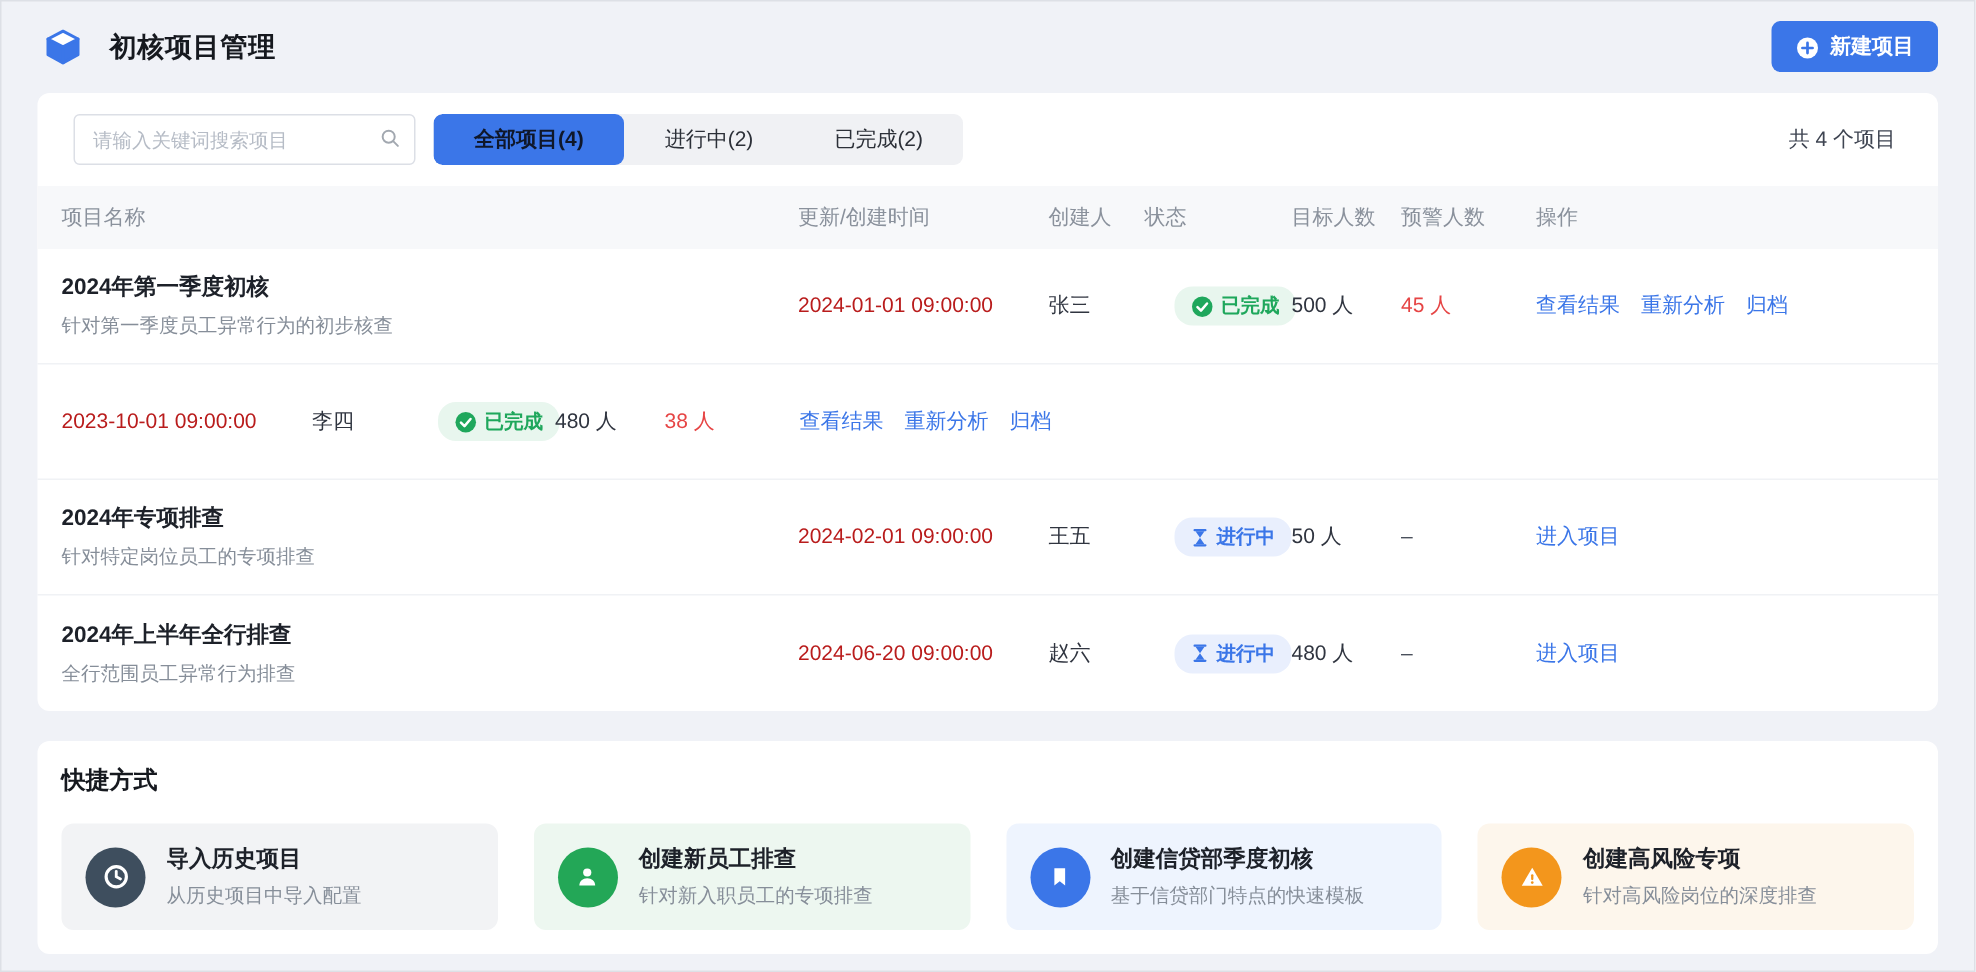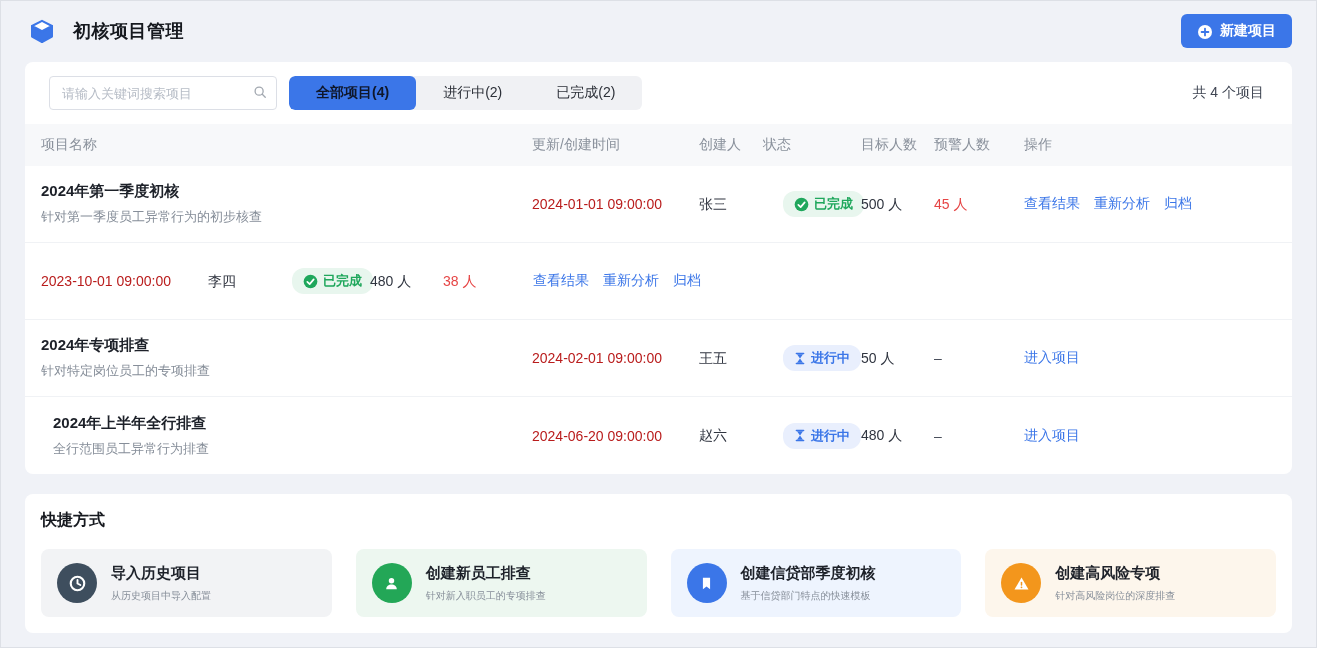--- a/index.html
+++ b/index.html
@@ -35,21 +35,21 @@
   .search-icon { position:absolute; right:10px; top:9px; }
   .tab-group { display:flex; background:#f0f1f4; border-radius:6px; margin-left:12px; overflow:hidden; }
   .tab { padding:8px 27px; font-size:14px; color:#2c3038; cursor:pointer; border-radius:6px; white-space:nowrap; }
   .tab.active { background:#3b76e8; color:#0f172a; font-weight:bold; }
   .filter-spacer { flex:1; }
   .total-count { font-size:14px; color:#3f4552; padding-right:12px; }
   
   .thead { display:flex; align-items:center; background:#f7f8fa; padding:12px 16px; }
   .thead .cell { font-size:14px; color:#8a919c; }
   .trow { display:flex; align-items:center; padding:0 16px; height:77px; border-bottom:1px solid #f0f2f5; }
-  .trow:last-child { border-bottom:none;margin-left:12px; }
+  .trow:last-child { border-bottom:none; }
   .col-name   { flex:1; min-width:0; padding-right:10px; }
   .col-time   { width:167px; }
   .col-creator{ width:64px; }
   .col-status { width:98px; display:flex; }
   .col-target { width:73px; }
   .col-warning{ width:90px; }
   .col-actions{ width:252px; display:flex; align-items:center; }
   .proj-title { font-size:15px; font-weight:bold; color:#1d2129; margin-bottom:7px; }
   .proj-desc  { font-size:13px; color:#868e99; }
   .time-text  { font-size:14px; color:#b91c1c; }
@@ -65,21 +65,21 @@
   .badge-progress { background:#e9effd; color:#3b76e8; }
   .action-link { font-size:14px; color:#3b76e8; cursor:pointer; margin-right:14px; white-space:nowrap; }
   .action-link:empty { display:none; }
   
   .shortcut-card { margin-top:20px; padding:16px; }
   .shortcut-title { font-size:16px; font-weight:bold; color:#16191f; }
   .shortcut-grid { display:flex; gap:24px; margin-top:18px; }
   .sc-item { flex:1; border-radius:8px; padding:14px 16px; display:flex; align-items:center; gap:14px; cursor:pointer; }
   .sc-icon { width:40px; height:40px; border-radius:50%; flex:none; display:flex; align-items:center; justify-content:center; }
   .sc-title { font-size:15px; font-weight:bold; color:#1d2129; margin-bottom:6px; }
-  .sc-desc { font-size:10px; color:#868e99;font-family:Liberation Serif, serif; }
+  .sc-desc { font-size:13px; color:#868e99;font-family:Liberation Serif, serif; }
 </style>
 </head>
 <body>
 
 <div class="topbar">
   <div class="topbar-left">
     <span style="display:flex;">
       <svg width="24" height="24" viewBox="0 0 24 24">
         <polygon points="2,7 12,12.5 12,23 2,17.5" fill="#3b76e8" stroke="#3b76e8" stroke-width="2" stroke-linejoin="round"></polygon>
         <polygon points="22,7 12,12.5 12,23 22,17.5" fill="#3b76e8" stroke="#3b76e8" stroke-width="2" stroke-linejoin="round"></polygon>

